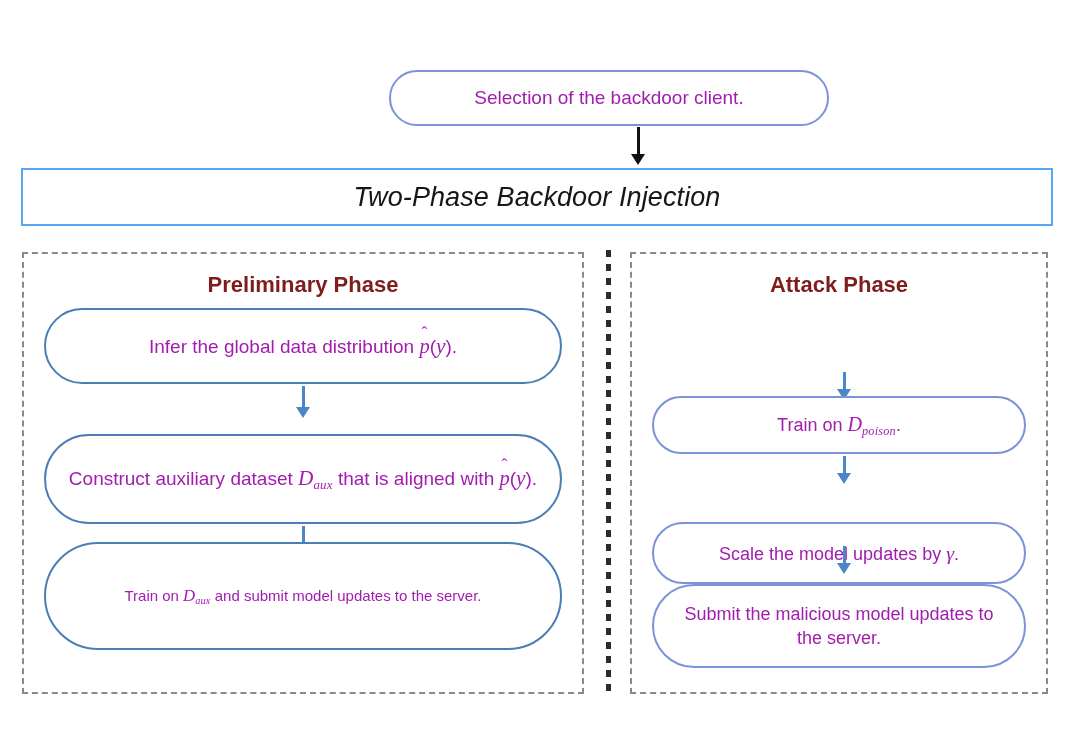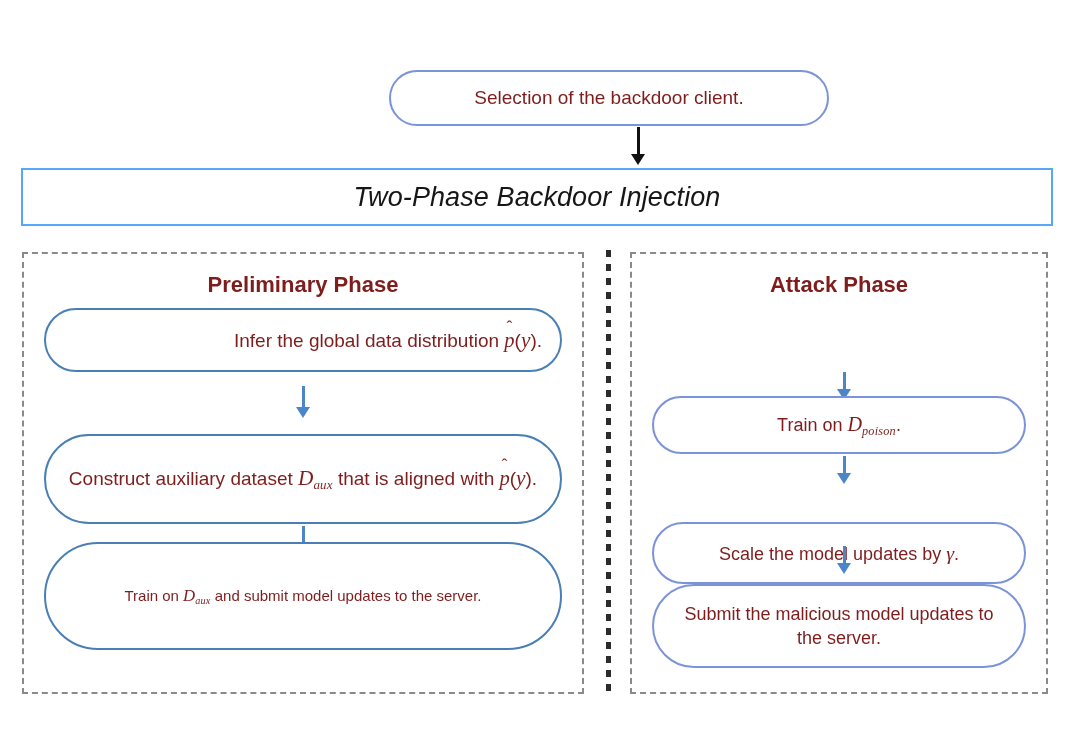--- a/index.html
+++ b/index.html
@@ -25,21 +25,21 @@
     position: absolute;
     box-sizing: border-box;
     background: #ffffff;
     border: 2px solid #7b93d8;
     border-radius: 999px;
     display: flex;
     align-items: center;
     justify-content: center;
     text-align: center;
     line-height: 1.34;
-    color: #7f1d1d;
+    color: #a21caf;
     padding: 4px 18px;
   }
   .pill.steel {
     border-color: #4a7fb5;
     border-width: 2.5px;
   }
 
   
   #top-node {
     left: 389px;
@@ -179,21 +179,21 @@
   <div id="banner">
     <span class="banner-text">Two-Phase Backdoor Injection</span>
   </div>
 
   <div id="divider"></div>
 
   <div class="panel" id="panel-left">
     <div class="panel-title">Preliminary Phase</div>
   </div>
 
-  <div class="pill steel" style="left:44px; top:308px; width:518px; height:64px; font-size:19px;justify-content:flex-end;">
+  <div class="pill steel" style="left:44px; top:308px; width:518px; height:76px; font-size:19px;">
     <span id="l-step-0">Infer the global data distribution <span class="hatvar"><span class="hat">ˆ</span>p</span>(<span class="mi">y</span>).</span>
   </div>
   <div class="arrow" style="left:296px; top:386px;">
     <div class="shaft" style="height:22px;"></div>
     <div class="head"></div>
   </div>
 
   <div class="pill steel" style="left:44px; top:434px; width:518px; height:90px; font-size:19px;text-align:right;">
     <span id="l-step-1">Construct auxiliary dataset <span class="mi">D</span><span class="sub">aux</span> that is aligned with <span class="hatvar"><span class="hat">ˆ</span>p</span>(<span class="mi">y</span>).</span>
   </div>

